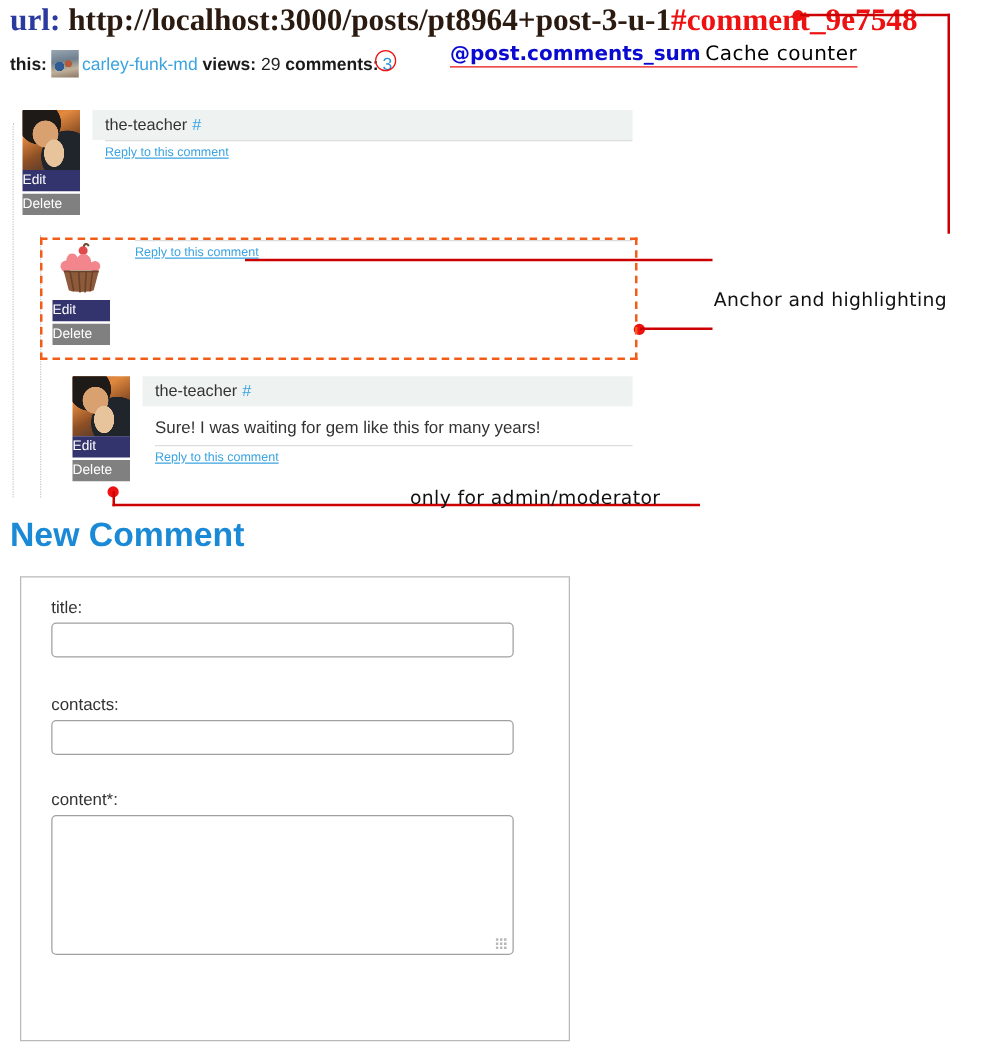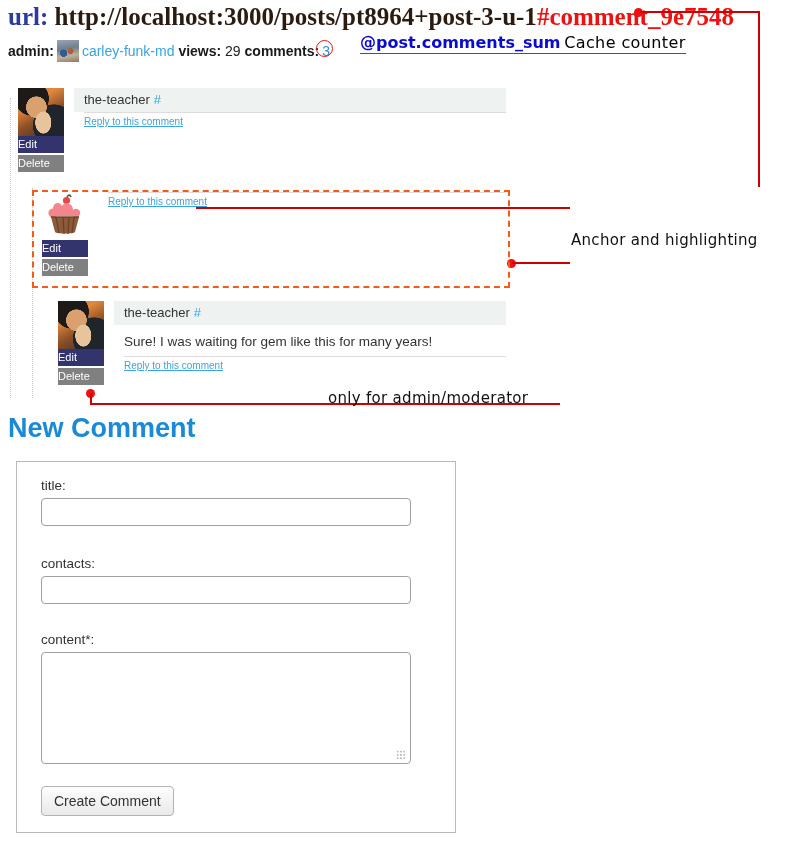--- a/index.html
+++ b/index.html
@@ -286,21 +286,21 @@
 </style>
 </head>
 <body>
 
 <div id="url-line">
   <span class="url-label">url:</span>
   <span class="url-body">http://localhost:3000/posts/pt8964+post-3-u-1</span><span class="url-frag">#comment_9e7548</span>
 </div>
 
 <div id="meta-line">
-  <span class="mlabel">admin:</span><span class="owner-avatar"></span><span class="owner-link">carley-funk-md</span>
+  <span class="mlabel">this:</span><span class="owner-avatar"></span><span class="owner-link">carley-funk-md</span>
   <span class="mlabel">views:</span>
   <span class="mval">29</span>
   <span class="mlabel">comments:</span><span class="count-circled">3</span>
 </div>
 
 <div id="cache-annot">
   <span class="code">@post.comments_sum</span>
   <span class="note">Cache counter</span>
 </div>
 
@@ -381,14 +381,13 @@
   <div class="f-label" style="top:16px;">title:</div>
   <input class="f-input" style="top: 36px;" type="text" value="">
 
   <div class="f-label" style="top:94px;">contacts:</div>
   <input class="f-input" style="top: 114px;" type="text" value="">
 
   <div class="f-label" style="top:170px;">content*:</div>
   <textarea class="f-textarea" style="top: 190px;"></textarea>
   <div class="resize-grip" style="left:379px; top:288px;"></div>
 
-  <button id="submit-btn">Create Comment</button>
 </div>
 
 </body></html>

